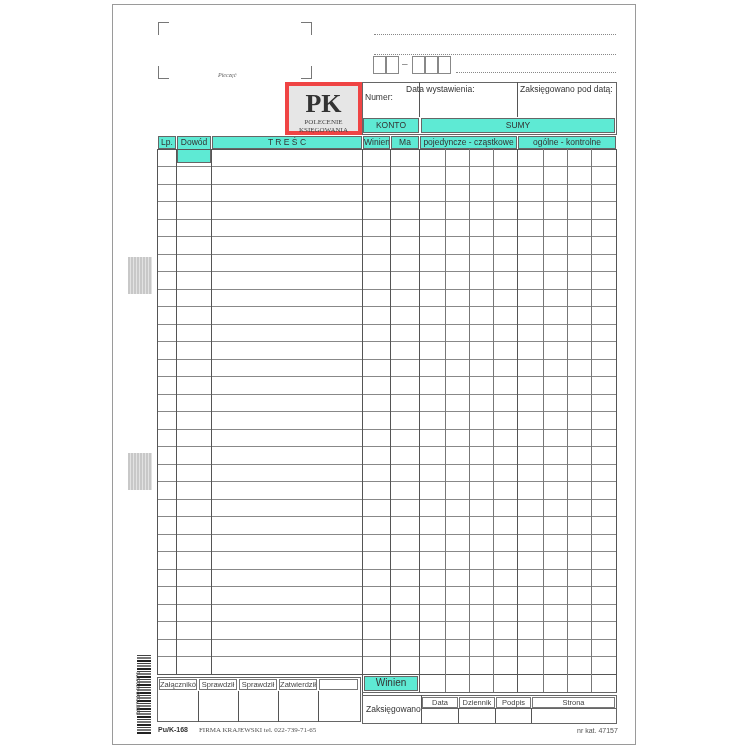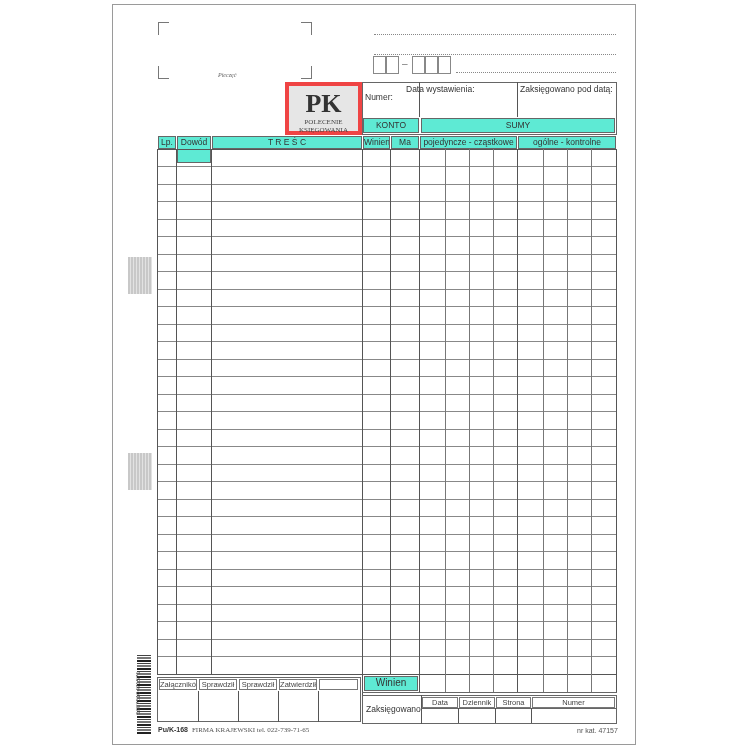--- a/index.html
+++ b/index.html
@@ -81,22 +81,22 @@
 
 <div class="hdr gray" style="left:364px;top:676px;width:54px;height:15px;font-size:10px;line-height:12px;">Winien</div>
 <div class="hline" style="left:362px;top:692px;width:255px;border-top-width:1.5px;"></div>
 <div class="abs" style="left:419px;top:675px;width:198px;height:18px;"></div>
 
 <div class="abs" style="left:362px;top:695px;width:255px;height:29px;border:1.5px solid #666;"></div>
 <div class="lbl" style="left:366px;top:704px;">Zaksięgowano</div>
 <div class="vline" style="left:421px;top:695px;height:29px;"></div>
 <div class="sbox" style="left:422px;top:697px;width:36px;height:11px;">Data</div>
 <div class="sbox" style="left:459px;top:697px;width:36px;height:11px;text-align:center;">Dziennik</div>
-<div class="sbox" style="left:496px;top:697px;width:35px;height:11px;">Strona</div>
-<div class="sbox" style="left:532px;top:697px;width:83px;height:11px;">Numer</div>
+<div class="sbox" style="left:496px;top:697px;width:35px;height:11px;">Podpis</div>
+<div class="sbox" style="left:532px;top:697px;width:83px;height:11px;">Strona</div>
 <div class="hline" style="left:421px;top:708px;width:195px;"></div>
 <div class="vline" style="left:458px;top:708px;height:15px;"></div>
 <div class="vline" style="left:495px;top:708px;height:15px;"></div>
 <div class="vline" style="left:531px;top:708px;height:15px;"></div>
 <div class="abs" style="left:422px;top:709px;width:36px;height:14px;"></div>
 <div class="abs" style="left:459px;top:709px;width:36px;height:14px;"></div>
 <div class="abs" style="left:496px;top:709px;width:35px;height:14px;"></div>
 <div class="abs" style="left:532px;top:709px;width:83px;height:14px;"></div>
 
 <div class="abs" style="left:157px;top:677px;width:204px;height:45px;border:1.5px solid #666;"></div>
@@ -110,21 +110,21 @@
 <div class="vline" style="left:278px;top:691px;height:31px;"></div>
 <div class="vline" style="left:318px;top:691px;height:31px;"></div>
 <div class="abs" style="left:159px;top:692px;width:38px;height:29px;"></div>
 <div class="abs" style="left:199px;top:692px;width:38px;height:29px;"></div>
 <div class="abs" style="left:239px;top:692px;width:38px;height:29px;"></div>
 <div class="abs" style="left:279px;top:692px;width:38px;height:29px;"></div>
 <div class="abs" style="left:319px;top:692px;width:39px;height:29px;"></div>
 
 <div class="lbl" style="left:158px;top:726px;font-size:7px;">
   <span style="font-weight:bold;">Pu/K-168</span>
-  <span style="font-family:'Liberation Serif',serif;color:#555;margin-left:2px;">FIRMA KRAJEWSKI tel. 022-739-71-65</span>
+  <span style="font-family:'Liberation Serif',serif;color:#555;margin-left:9px;">FIRMA KRAJEWSKI tel. 022-739-71-65</span>
 </div>
 <div class="lbl" style="left:577px;top:727px;font-size:7px;color:#555;">nr kat. 47157</div>
 
 <div class="barcode" style="left:128px;top:257px;width:24px;height:37px;background:repeating-linear-gradient(to right,#c8c8c8 0 2px,#e2e2e2 2px 3px);"></div>
 <div class="barcode" style="left:128px;top:453px;width:24px;height:37px;background:repeating-linear-gradient(to right,#c8c8c8 0 2px,#e2e2e2 2px 3px);"></div>
 
 <div class="bc2" style="left:137px;top:655px;width:14px;height:80px;"></div>
 <div class="lbl" style="left:103px;top:690px;font-size:6px;color:#555;transform:rotate(-90deg);transform-origin:center;width:70px;text-align:center;">5907510471571</div>
 
 </body></html>

